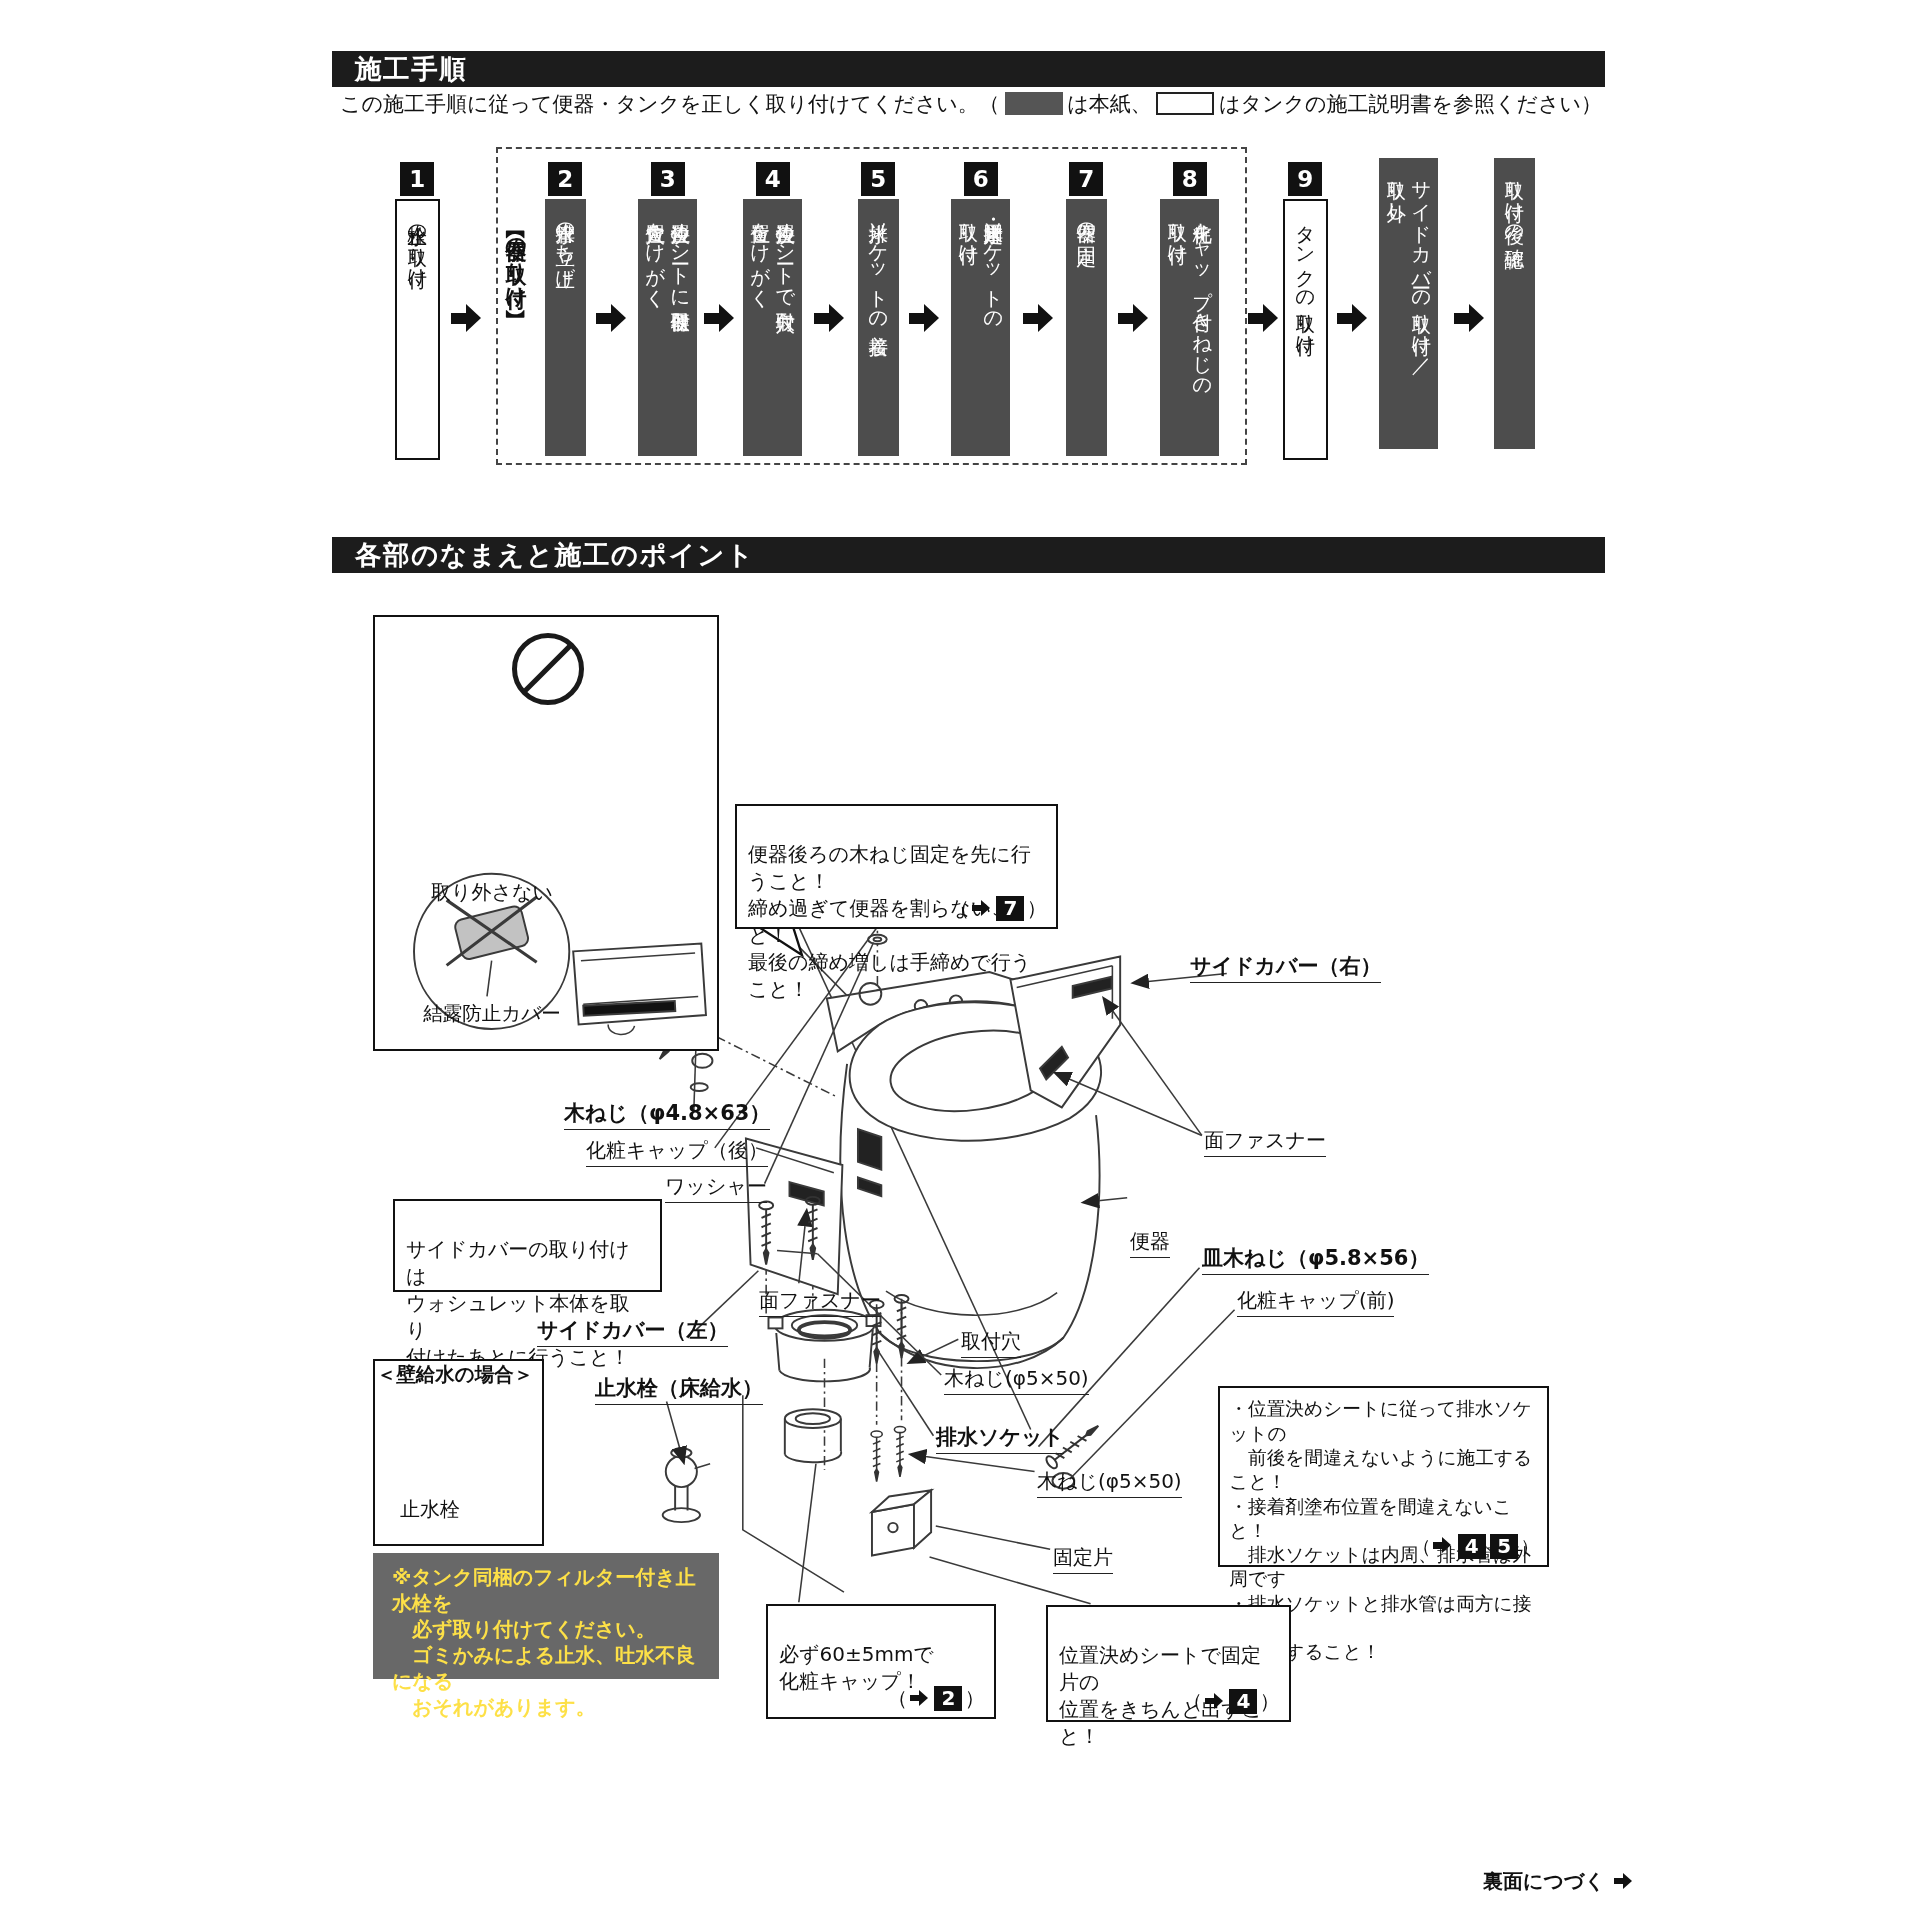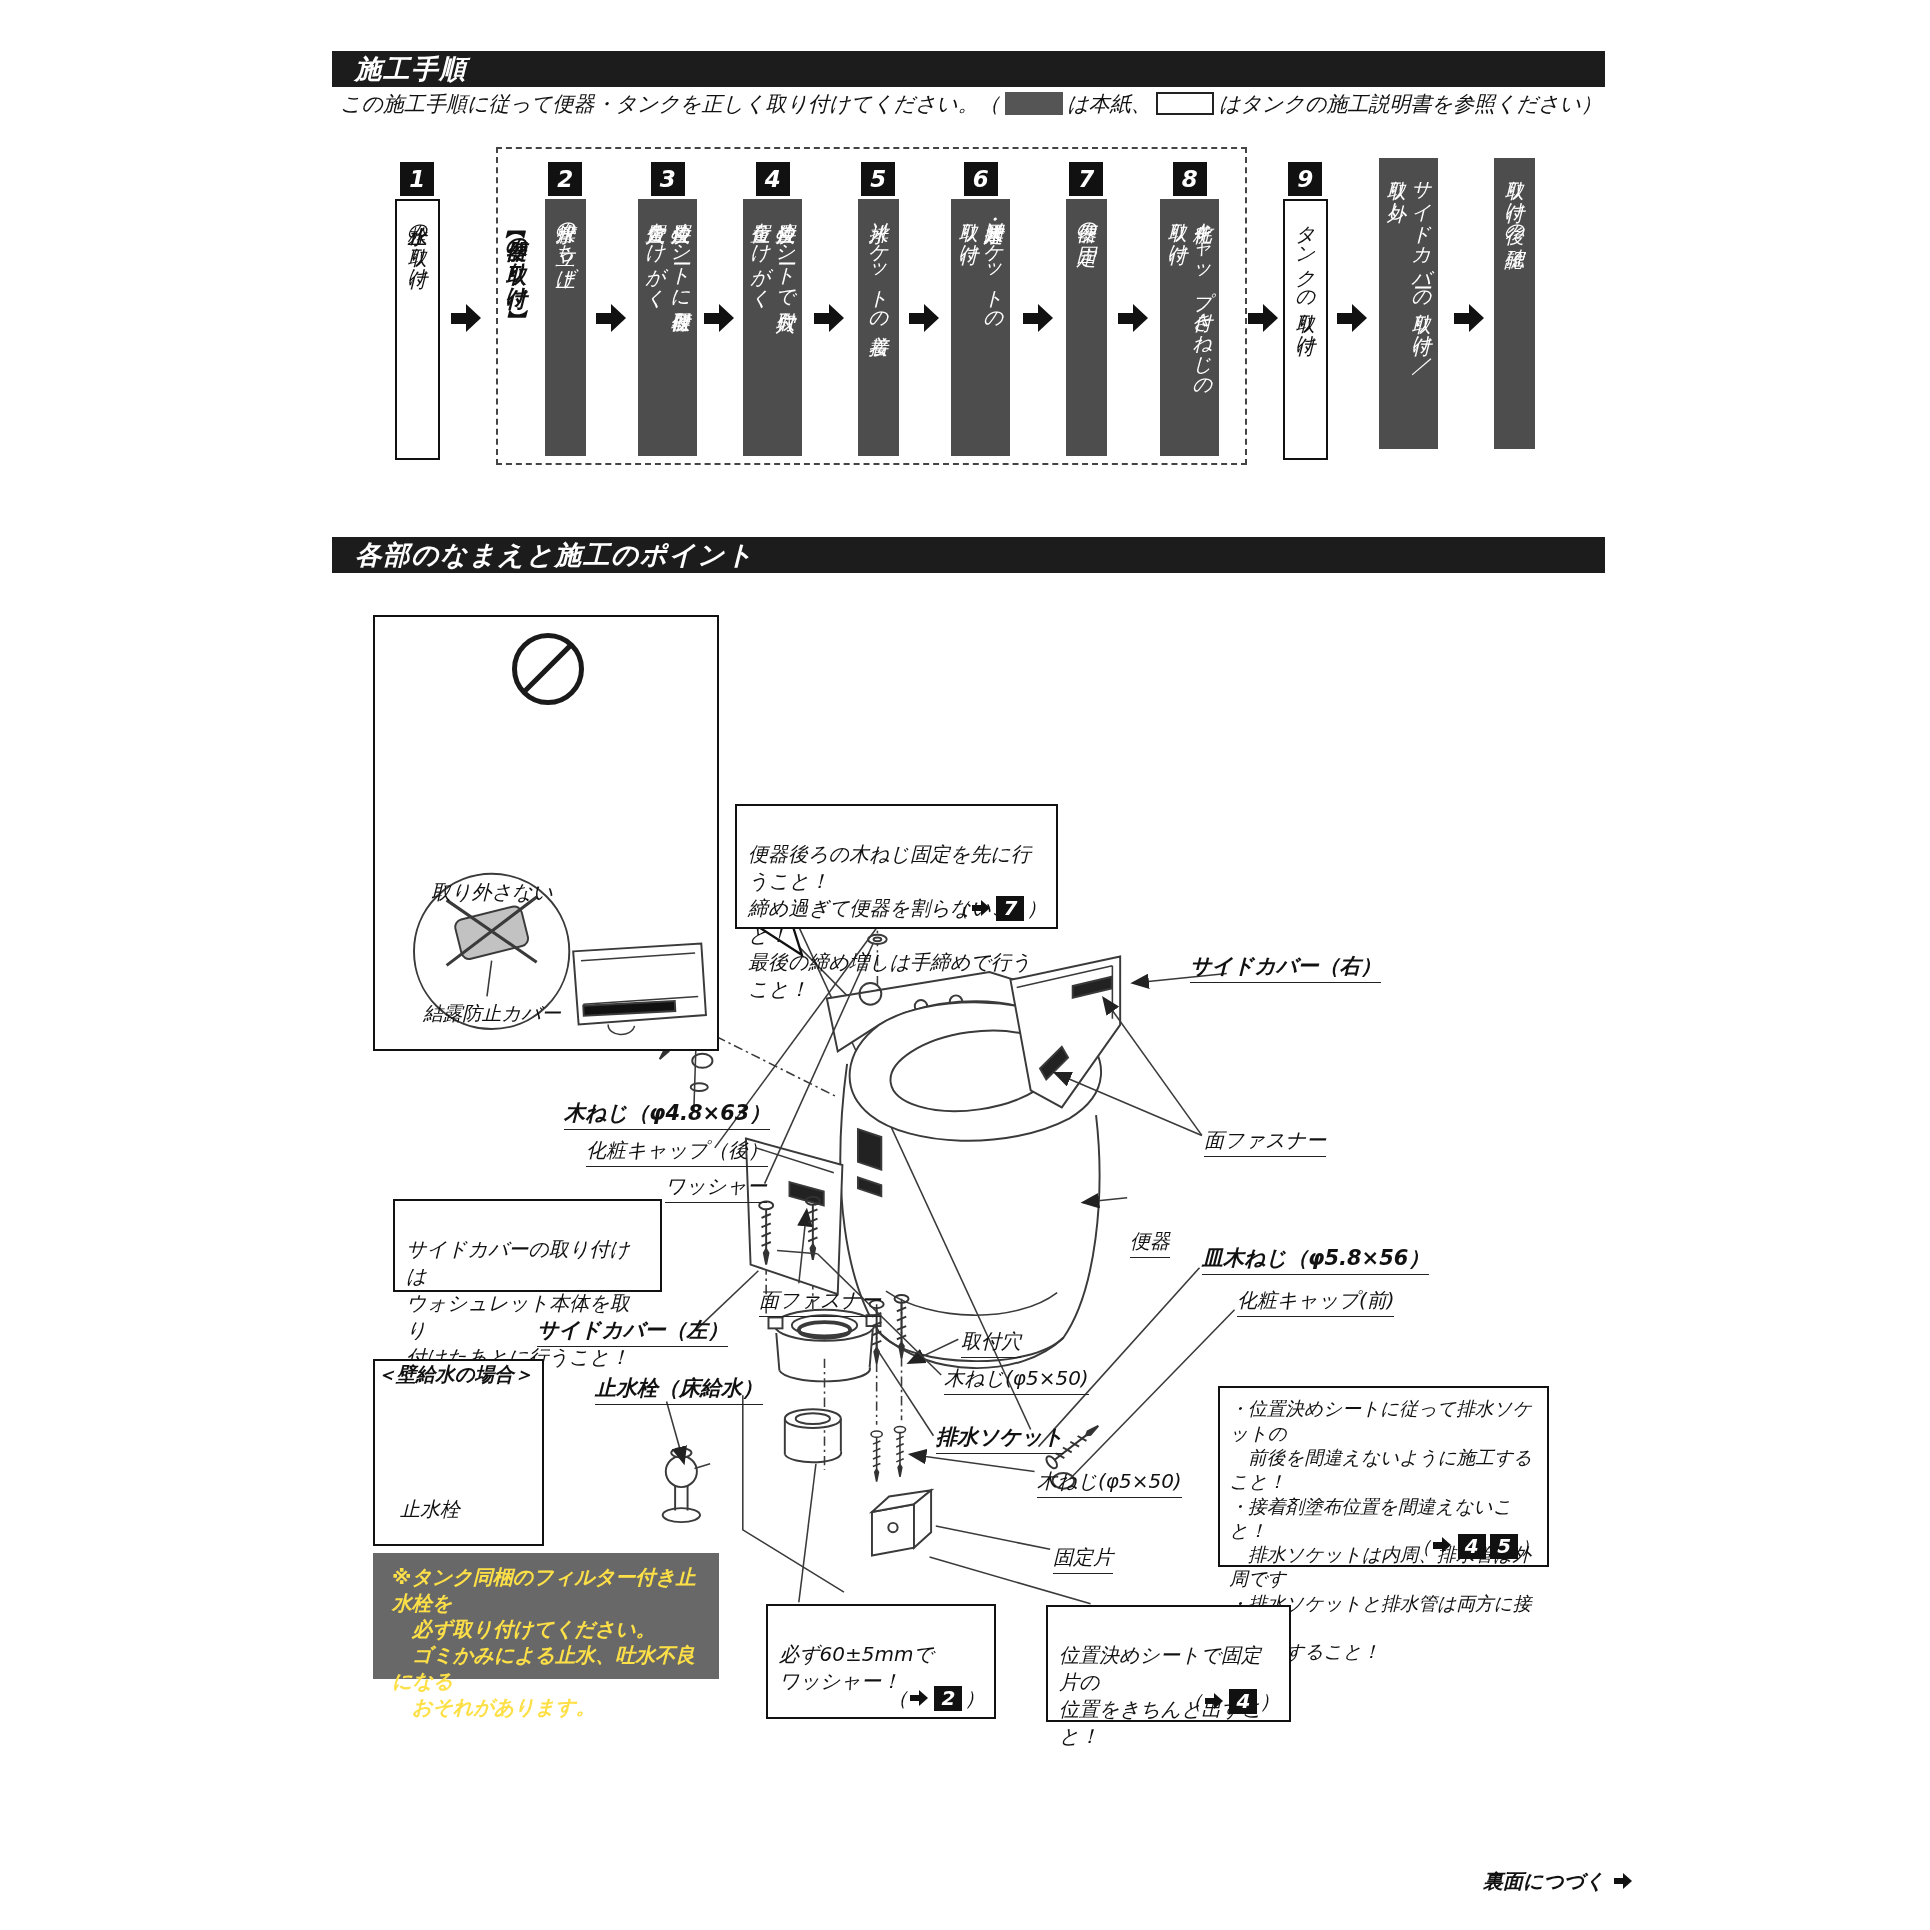--- a/index.html
+++ b/index.html
@@ -1,17 +1,17 @@
 <!DOCTYPE html>
 <html style="font-size:12.5px"><head>
 <meta charset="utf-8">
 <style>
   html,body{margin:0;padding:0;background:#fff;}
   #page{position:relative;width:1930px;height:1930px;background:#fff;overflow:hidden;
-        font-family:"DejaVu Sans","Liberation Sans",sans-serif;color:#111;font-style:italic;}
+        font-family:"DejaVu Sans","Liberation Sans",sans-serif;color:#111;}
   
   .barhead{position:absolute;left:332px;width:1273px;height:36px;background:#1c1c1c;
            color:#fff;font-weight:bold;font-size:26.5px;line-height:36px;padding-left:23px;
            box-sizing:border-box;letter-spacing:1.6px;}
   
   .intro{position:absolute;left:340px;top:90px;font-size:21px;white-space:nowrap;}
   .swatch{display:inline-block;width:58px;height:23px;vertical-align:-3.9px;margin:0 4.7px;}
   .swatch.dark{background:#555;}
   .swatch.light{background:#fff;border:2.3px solid #222;box-sizing:border-box;}
   
@@ -353,21 +353,21 @@
 　前後を間違えないように施工すること！</div>
       <div class="bullet">・接着剤塗布位置を間違えないこと！
 　排水ソケットは内周、排水管は外周です</div>
       <div class="bullet">・排水ソケットと排水管は両方に接着剤を
 　塗布すること！</div>
       <span class="refpos"><span>（</span><span class="arr-sm"></span><span class="ref-badge">4</span><span class="ref-badge">5</span><span>）</span></span>
     </div>
 
     <div class="callout" style="left:434px;top:1012px;width:230px;height:115px;">
       <span>必ず60±5mmで
-ワッシャー！</span>
+化粧キャップ！</span>
       <span class="refpos"><span>（</span><span class="arr-sm"></span><span class="ref-badge">2</span><span>）</span></span>
     </div>
 
     <div class="callout" style="left:714px;top:1013px;width:245px;height:117px;">
       <span>位置決めシートで固定片の
 位置をきちんと出すこと！</span>
       <span class="refpos"><span>（</span><span class="arr-sm"></span><span class="ref-badge">4</span><span>）</span></span>
     </div>
   </div>
 

